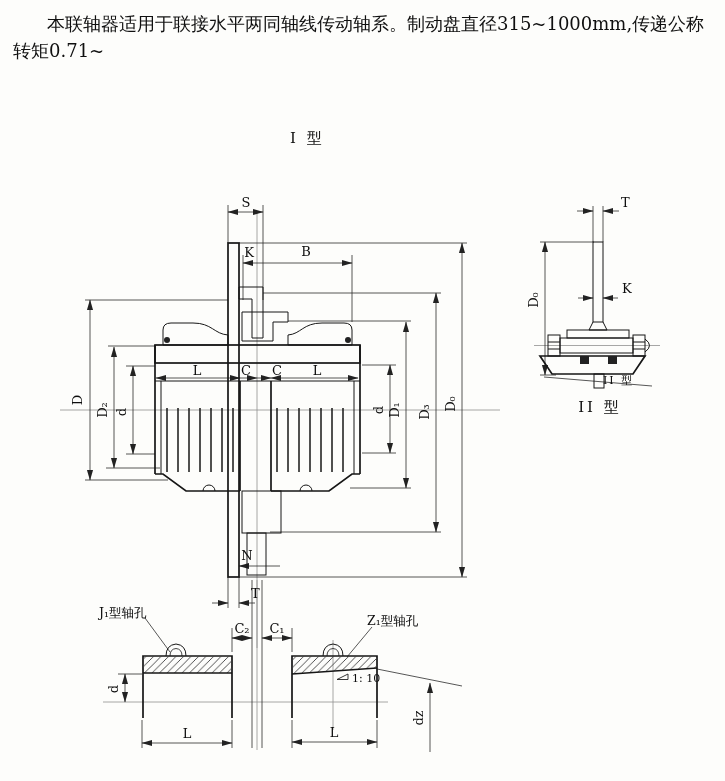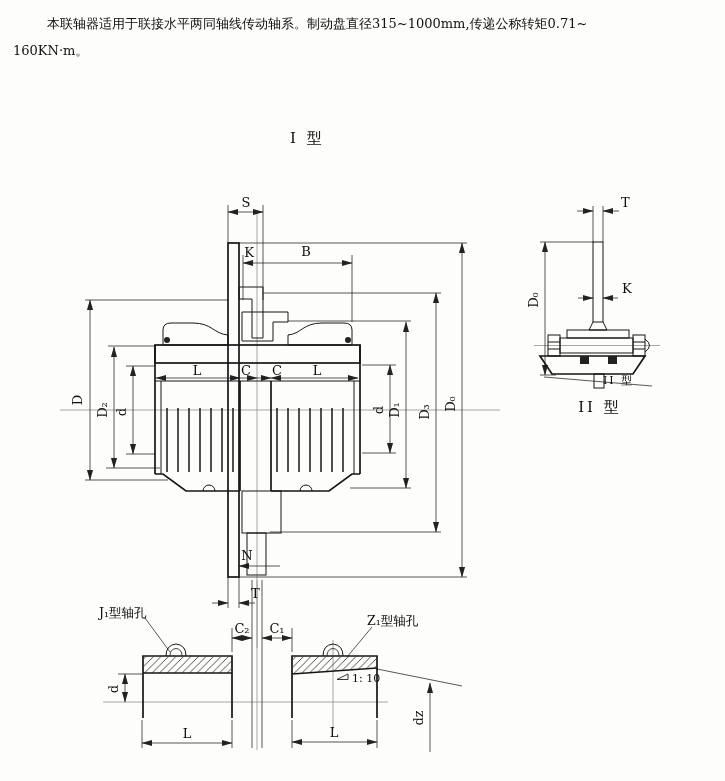--- a/index.html
+++ b/index.html
@@ -3,21 +3,21 @@
 <meta charset="utf-8">
 <style>
   html,body{margin:0;padding:0;background:#e8e8e8;}
   .page{
     position:relative;width:725px;height:781px;margin:0 auto;
     background:#fdfdfb;overflow:hidden;
     font-family:"Liberation Serif","DejaVu Serif",serif;
   }
   .intro{
     position:absolute;left:13px;top:10px;width:700px;
-    font-size:13px;line-height:27px;color:#101010;
+    font-size:18px;line-height:27px;color:#101010;
     font-family:"DejaVu Serif","Liberation Serif",serif;
   }
   .intro .l1{text-indent:34px;}
   svg{position:absolute;left:0;top:0;}
   .cl{stroke:#909090;stroke-width:0.8;fill:none;}
   .dim{stroke:#2c2c2c;stroke-width:0.8;fill:none;}
   .ol{stroke:#161616;stroke-width:1.7;fill:none;}
   .ol2{stroke:#161616;stroke-width:1;fill:none;}
   .tooth{stroke:#161616;stroke-width:1.5;}
   text{font-family:"DejaVu Serif","Liberation Serif",serif;fill:#0d0d0d;}
@@ -27,21 +27,20 @@
   .ovl{font-size:11px;letter-spacing:2px;}
   .tpr{font-size:11px;}
 </style>
 </head>
 <body>
 
 <div class="page">
 
   <div class="intro">
     <div class="l1">本联轴器适用于联接水平两同轴线传动轴系。制动盘直径315~1000mm,传递公称转矩0.71~</div>
-    <div class="l2">160KN·m。</div>
   </div>
 
   <svg width="725" height="781" viewBox="0 0 725 781">
     <defs>
       <marker id="ar" viewBox="0 0 10 7" markerWidth="11" markerHeight="8" refX="9.5" refY="3.5" orient="auto-start-reverse" markerUnits="userSpaceOnUse">
         <path d="M0,0.6 L10,3.5 L0,6.4 Z" fill="#222"></path>
       </marker>
       <pattern id="hp" width="7.5" height="7.5" patternUnits="userSpaceOnUse">
         <path d="M0,7.5 L7.5,0 M-1.9,1.9 L1.9,-1.9 M5.6,9.4 L9.4,5.6" stroke="#3d3d3d" stroke-width="0.9" fill="none"></path>
       </pattern>

